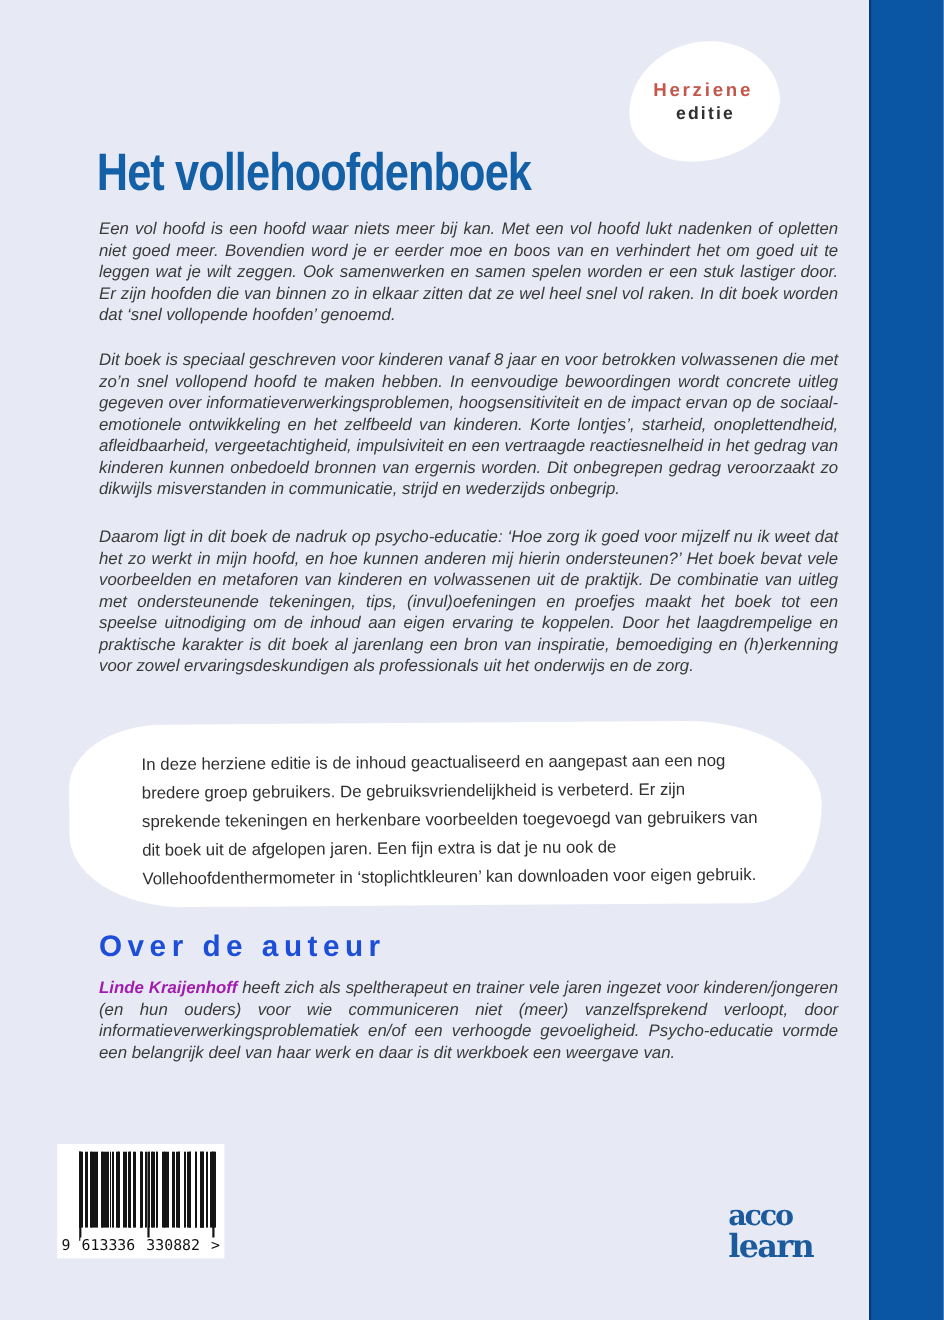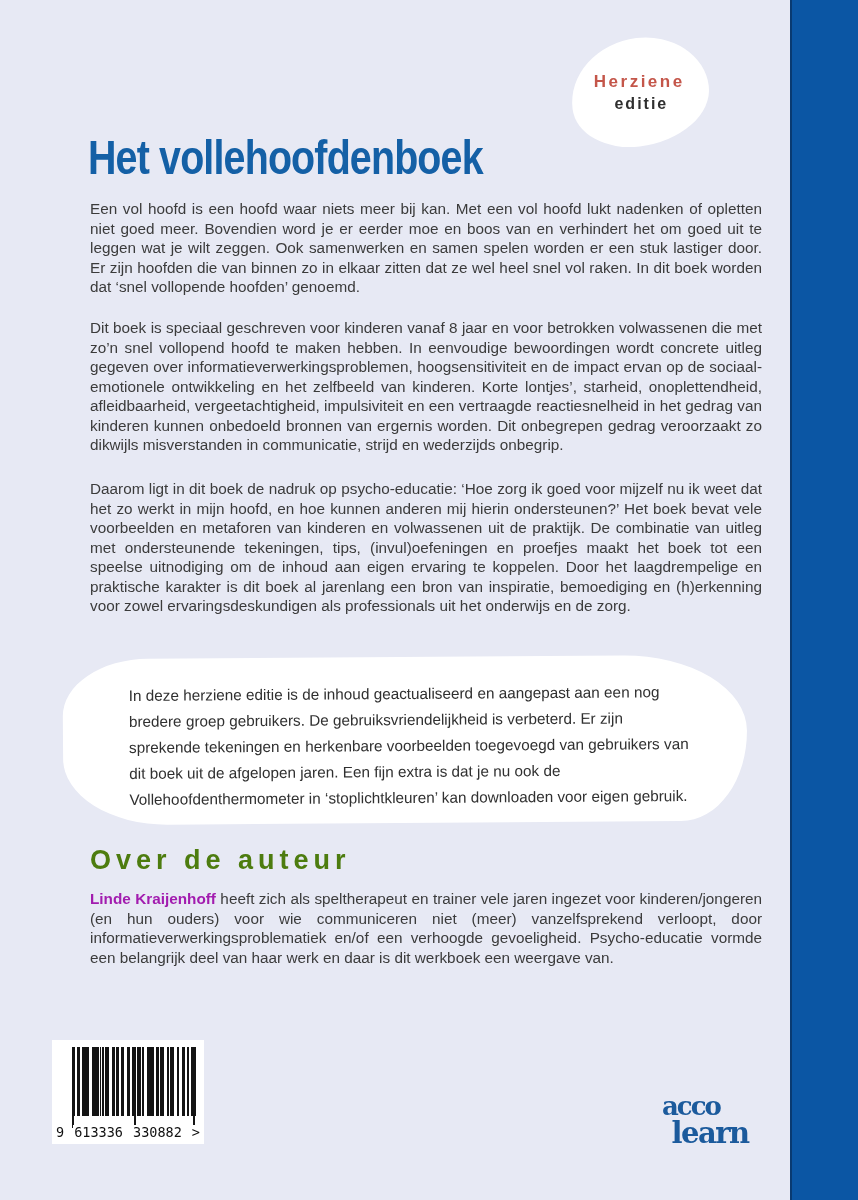--- a/index.html
+++ b/index.html
@@ -40,39 +40,40 @@
     font-size:48px;font-weight:bold;letter-spacing:-1px;line-height:1;
     transform:scaleX(.82);transform-origin:left top;
     white-space:nowrap;
   }
   
   .body{
     position:absolute;left:90px;width:672px;margin:0;
     color:#3b3b3b;
     font-size:15.3px;line-height:19.5px;
     text-align:justify;
+    font-style:italic;
   }
   .p1{top:199px;}
   .p2{top:318px;}
   .p3{top:479px;}
   
   .blob{
     position:absolute;left:63px;top:657px;width:684px;height:166px;
     background:#ffffff;
     border-radius:90px 130px 70px 110px / 60px 80px 95px 70px;
     transform:rotate(-.4deg);
   }
   .blob p{
     position:absolute;left:66px;top:24px;width:560px;margin:0;
     color:#303030;font-size:15.3px;line-height:26px;text-align:left;
   }
   
   .author-heading{
     position:absolute;left:90px;top:845px;margin:0;
-    color:#4d7c0f;font-size:27px;font-weight:bold;letter-spacing:5px;
+    color:#1d4ed8;font-size:27px;font-weight:bold;letter-spacing:5px;
     font-family:"Liberation Sans",sans-serif;
   }
   .author{top:889px;}
   .author b{color:#a21caf;}
   
   .barcode-box{
     position:absolute;left:52px;top:1040px;width:152px;height:104px;
     background:#ffffff;
   }
   .bars{
@@ -92,21 +93,21 @@
     font-family:"DejaVu Sans Mono",monospace;font-size:13.5px;color:#111;
     background:transparent;
   }
   .digits span{background:#fff;padding:0 1px;line-height:14px;}
   
   .publisher{
     position:absolute;left:662px;top:1091px;width:92px;
     color:#1b5a9c;font-family:"DejaVu Serif","Liberation Serif",serif;font-weight:bold;
   }
   .publisher .acco{font-size:26px;line-height:30px;letter-spacing:-2px;text-align:left;}
-  .publisher .learn{font-size:29px;line-height:24px;letter-spacing:-1.5px;text-align:center;margin-right:-4px;}
+  .publisher .learn{font-size:29px;line-height:24px;letter-spacing:-1.5px;text-align:left;margin-right:-4px;}
 </style>
 </head>
 <body>
 
 <div class="cover">
 
   <div class="stripe"></div>
 
   <div class="badge">
     <span class="l1">Herziene</span>

